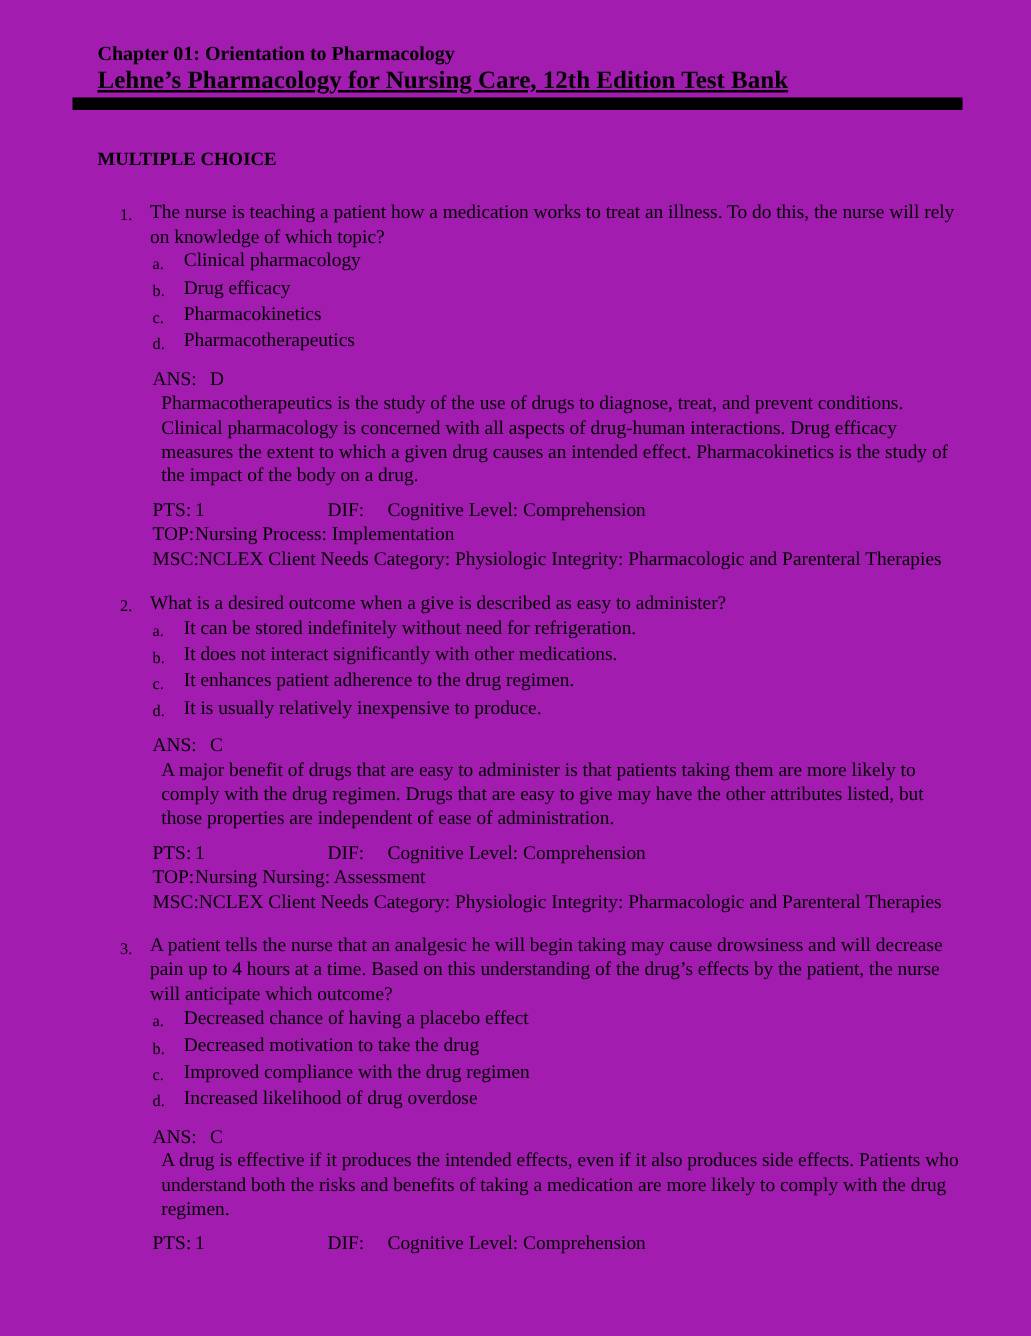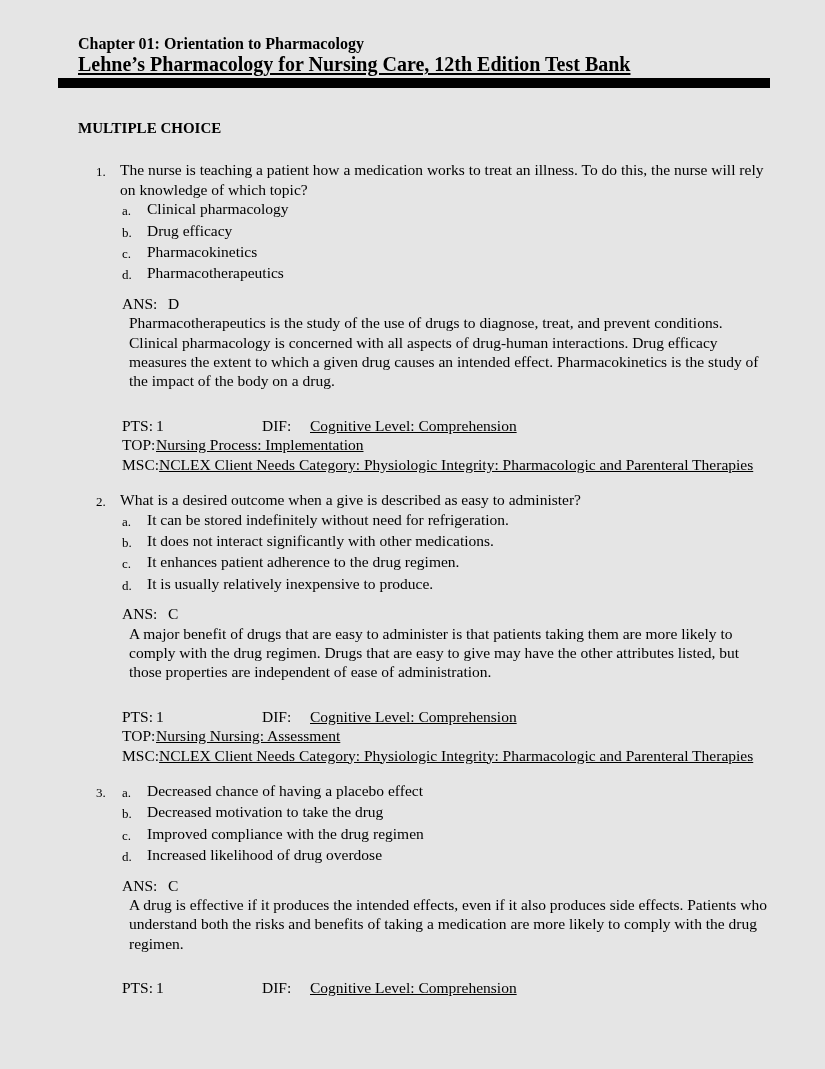--- a/index.html
+++ b/index.html
@@ -2,21 +2,21 @@
 <html><head>
 <meta charset="utf-8">
 <style>
   html,body{margin:0;padding:0;background:#ffffff;}
   body{width:825px;height:1069px;overflow:hidden;}
   .page{
     position:relative;
     width:825px;height:1069px;
     box-sizing:border-box;
     padding:33px 55px 40px 78px;
-    background:#e5e5e5;
+    background:#a21caf;
     color:#000000;
     font-family:"Liberation Serif", serif;
     font-size:15.5px;
     line-height:19.4px;
   }
   .doc-title{font-weight:bold;font-size:16px;line-height:21px;white-space:nowrap;}
   .doc-subtitle{font-weight:bold;font-size:20px;line-height:21px;white-space:nowrap;
     text-decoration:underline;text-decoration-thickness:1.5px;text-underline-offset:2px;}
   .rule{height:10px;background:#000000;margin-top:3px;margin-left:-20px;width:712px;}
   .section-title{font-weight:bold;font-size:15px;margin-top:31px;}
@@ -24,21 +24,21 @@
   .question + .question{margin-top:16px;}
   .q-num{flex:none;width:24px;margin-left:18px;font-size:13px;padding-top:2px;}
   .q-body{flex:1;max-width:650px;}
   .stem{}
   .opt{display:flex;}
   .opt-letter{flex:none;width:25px;margin-left:2px;font-size:13px;padding-top:2px;}
   .opt-text{}
   .ans-line{margin-top:9px;margin-left:2px;white-space:nowrap;}
   .ans-label{display:inline-block;width:46px;}
   .rationale{margin-left:9px;}
-  .meta{margin-top:25px;margin-left:2px;text-decoration:underline;}
+  .meta{margin-top:8px;margin-left:2px;}
   .meta-line{white-space:nowrap;}
   .meta-label{display:inline-block;min-width:34px;}
   .pts-value{display:inline-block;width:106px;}
   .dif-label{display:inline-block;width:48px;}
 </style>
 </head>
 <body>
 
 <div class="page">
 
@@ -122,20 +122,21 @@
         <div class="meta-line">
           <span class="meta-label">MSC:</span><span>NCLEX Client Needs Category: Physiologic Integrity: Pharmacologic and Parenteral Therapies</span>
         </div>
       </div>
     </div>
   </div>
 
   <div class="question">
     <span class="q-num">3.</span>
     <div class="q-body">
+      <div class="stem">A patient tells the nurse that an analgesic he will begin taking may cause drowsiness and will decrease pain up to 4 hours at a time. Based on this understanding of the drug’s effects by the patient, the nurse will anticipate which outcome?</div>
       <div class="opt">
         <span class="opt-letter">a.</span>
         <span class="opt-text">Decreased chance of having a placebo effect</span>
       </div>
       <div class="opt">
         <span class="opt-letter">b.</span>
         <span class="opt-text">Decreased motivation to take the drug</span>
       </div>
       <div class="opt">
         <span class="opt-letter">c.</span>

